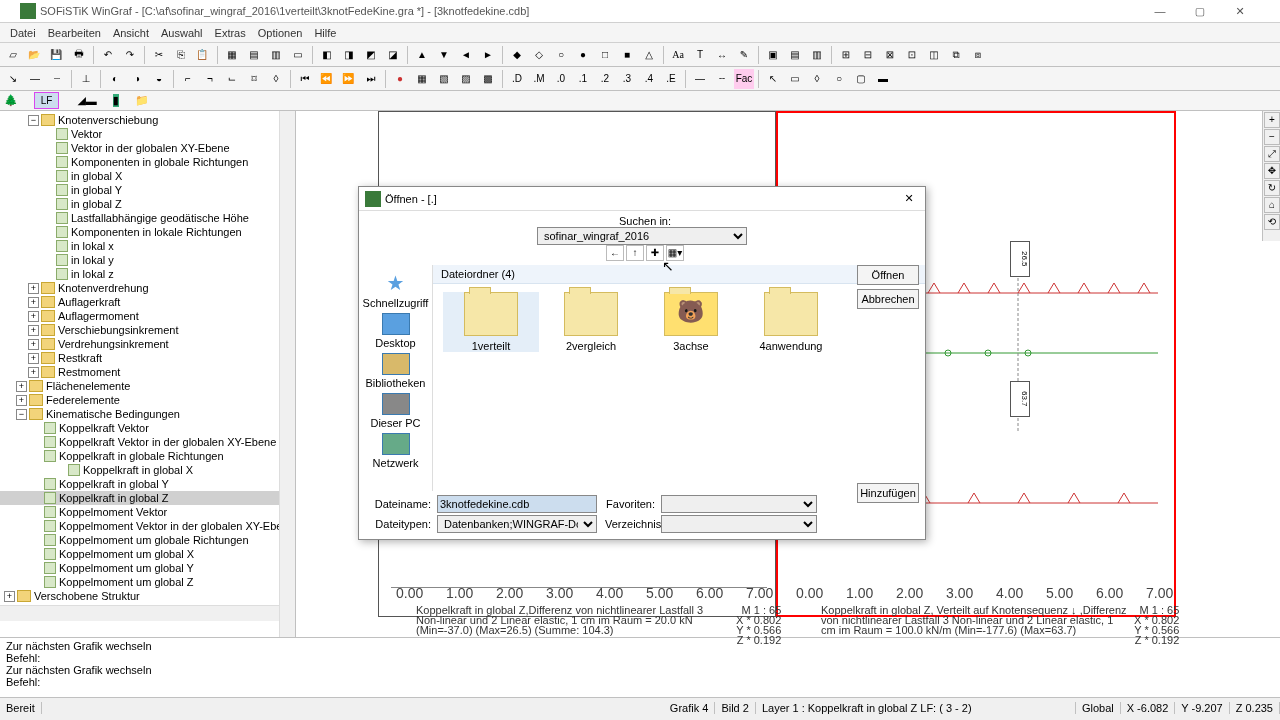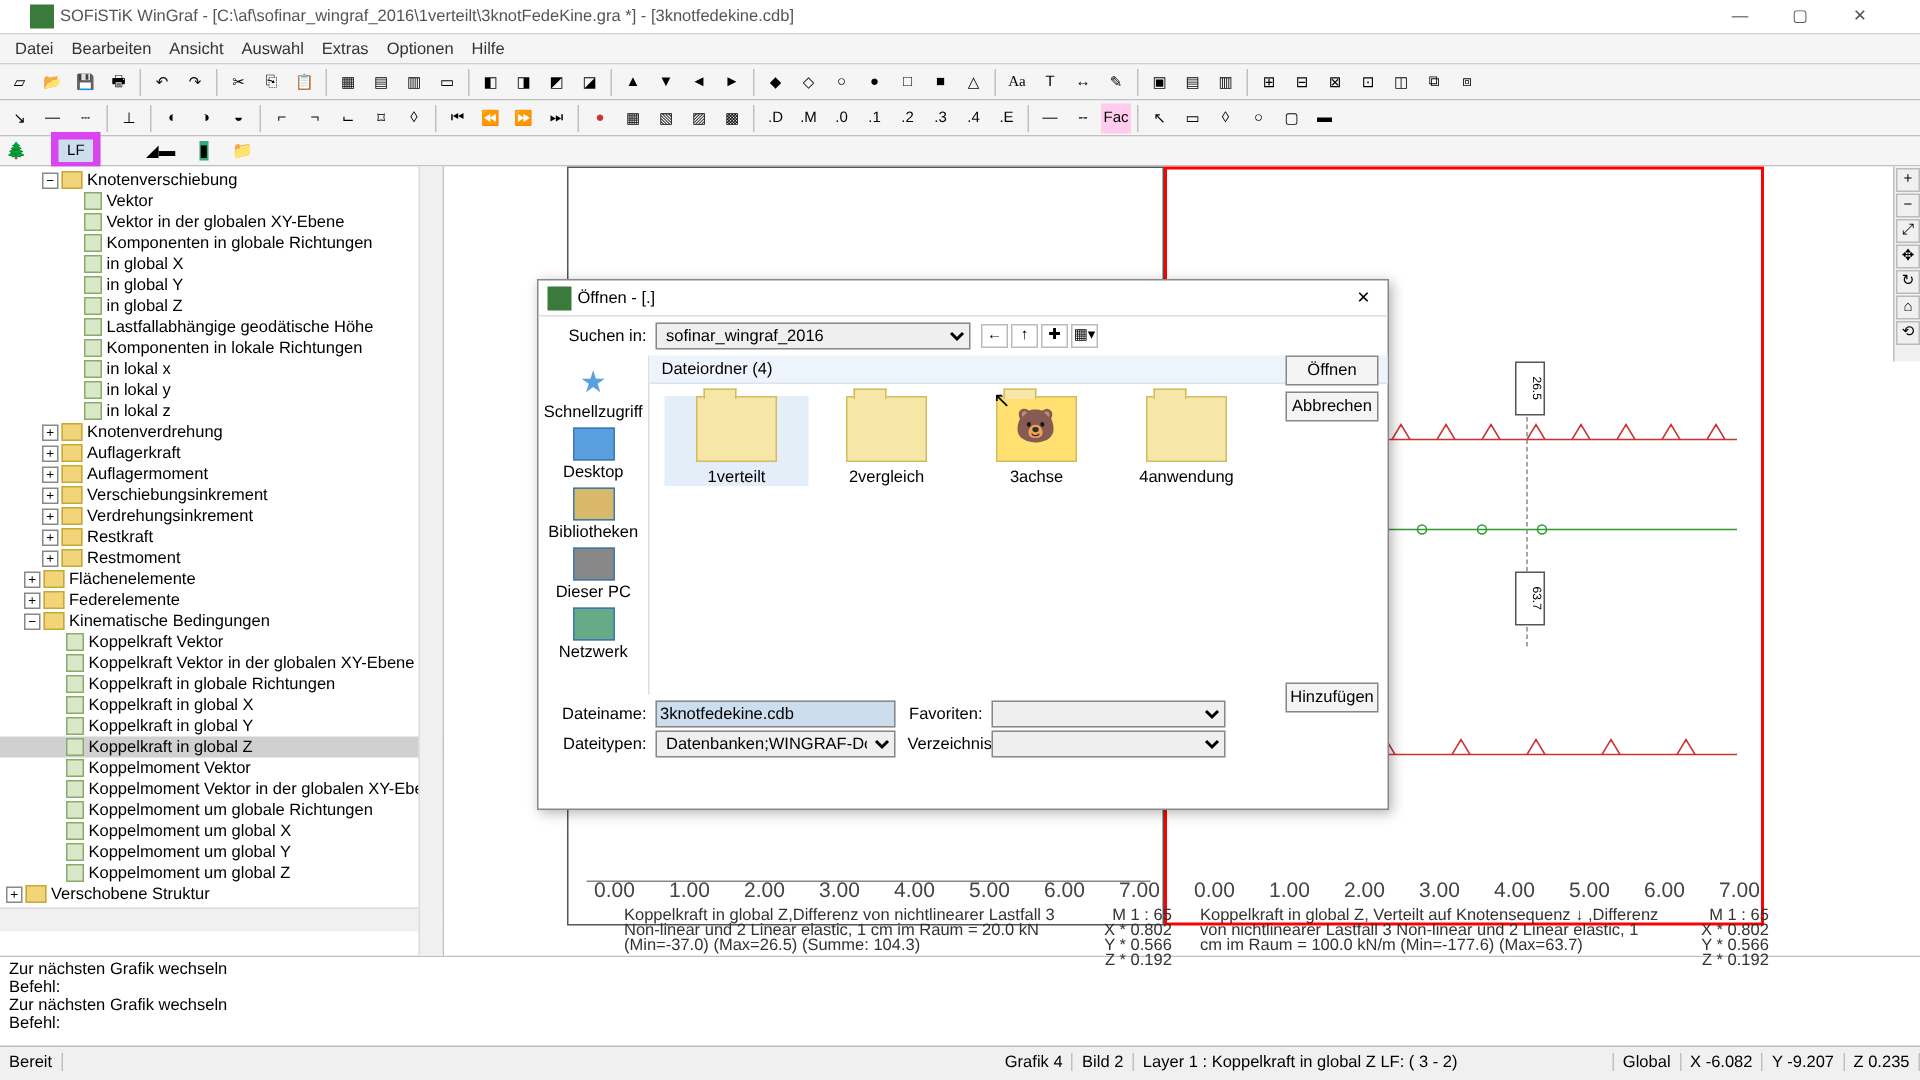--- a/index.html
+++ b/index.html
@@ -8,21 +8,21 @@
 .title-bar .icon { width: 16px; height: 16px; background: #3a7a3a; margin-right: 4px; }
 .title-bar .title { flex: 1; color: #555; }
 .title-bar .win-btn { width: 40px; height: 22px; text-align: center; line-height: 22px; color: #555; }
 .menu-bar { height: 20px; background: #f5f5f5; display: flex; align-items: center; padding: 0 4px; border-bottom: 1px solid #d0d0d0; }
 .menu-bar .menu-item { padding: 0 6px; color: #333; }
 .toolbar { height: 24px; background: #f5f5f5; display: flex; align-items: center; border-bottom: 1px solid #c0c0c0; padding: 0 2px; }
 .toolbar .tb-btn { width: 20px; height: 20px; margin: 0 1px; border: 1px solid transparent; display: inline-flex; align-items: center; justify-content: center; font-size: 10px; }
 .toolbar .tb-sep { width: 1px; height: 18px; background: #c0c0c0; margin: 0 3px; }
 .toolbar .tb-grp { display: flex; align-items: center; }
 .tab-strip { height: 20px; background: #f5f5f5; display: flex; align-items: center; border-bottom: 1px solid #c0c0c0; padding: 0 4px; }
-.tab-strip .tab { padding: 2px 6px; background: #fff; border: 5px solid #d946ef; margin-right: 14px; font-size: 10px; }
+.tab-strip .tab { padding: 2px 6px; background: #fff; border: 1px solid #d946ef; margin-right: 2px; font-size: 10px; }
 .tab-strip .tab.active { background: #cde; }
 .main { display: flex; height: 526px; }
 .tree-panel { width: 296px; background: #fff; border-right: 1px solid #c0c0c0; overflow: auto; font-size: 11px; position: relative; }
 .tree { padding: 2px 0; }
 .tree .node { padding: 1px 0 1px 4px; white-space: nowrap; display: flex; align-items: center; }
 .tree .node .exp { width: 11px; height: 11px; border: 1px solid #888; text-align: center; line-height: 9px; font-size: 9px; margin-right: 2px; background: #fff; }
 .tree .node .folder { width: 14px; height: 12px; background: #f2d47a; border: 1px solid #c9a733; margin-right: 3px; }
 .tree .node .leaf { width: 12px; height: 12px; background: #d8e8c8; border: 1px solid #8aab6a; margin-right: 3px; }
 .tree .node.sel { background: #d0d0d0; }
 .canvas-area { flex: 1; background: #fff; position: relative; }
@@ -30,21 +30,21 @@
 .graph-frame.sel { border: 2px solid red; }
 .log-panel { height: 60px; background: #fff; border-top: 1px solid #c0c0c0; padding: 2px 6px; font-size: 11px; overflow: auto; }
 .status-bar { height: 20px; background: #f0f0f0; border-top: 1px solid #c0c0c0; display: flex; align-items: center; font-size: 11px; }
 .status-bar .cell { padding: 0 6px; border-right: 1px solid #c0c0c0; }
 .status-bar .spacer { flex: 1; }
 
 .dialog { position: absolute; left: 358px; top: 186px; width: 568px; height: 354px; background: #fff; border: 1px solid #888; box-shadow: 2px 2px 8px rgba(0,0,0,.3); z-index: 100; }
 .dialog .dlg-title { height: 24px; display: flex; align-items: center; padding: 0 6px; border-bottom: 1px solid #ddd; }
 .dialog .dlg-title .icon { width: 16px; height: 16px; background: #3a7a3a; margin-right: 4px; }
 .dialog .dlg-close { margin-left: auto; width: 20px; text-align: center; }
-.dialog .dlg-row { display: flex; align-items: center; padding: 4px 8px; }
+.dialog .dlg-row { display: flex; align-items: center; padding: 4px 8px; flex-direction: column; }
 .dialog .label { width: 70px; text-align: right; padding-right: 6px; }
 .dialog select, .dialog input[type=text] { border: 1px solid #888; height: 18px; font-size: 11px; padding: 0 2px; }
 .dialog .nav-icons { display: flex; margin-left: 6px; }
 .dialog .nav-icons span { width: 18px; height: 16px; margin: 0 1px; border: 1px solid #bbb; font-size: 10px; text-align: center; line-height: 14px; }
 .dialog .body { display: flex; height: 226px; }
 .dialog .places { width: 74px; border-right: 1px solid #ddd; text-align: center; padding-top: 4px; }
 .dialog .place { margin: 4px 0; }
 .dialog .place .pic { width: 28px; height: 22px; margin: 0 auto 2px; background: #5aa0e0; border: 1px solid #3a7ab0; }
 .dialog .place .pic.star { background: #fff; border: none; color: #5aa0e0; font-size: 20px; line-height: 20px; }
 .dialog .file-area { flex: 1; position: relative; }
@@ -313,21 +313,21 @@
           <span>Koppelkraft Vektor</span>
         </div>
       <div class="node" style="padding-left:44px">
           <span class="leaf"></span>
           <span>Koppelkraft Vektor in der globalen XY-Ebene</span>
         </div>
       <div class="node" style="padding-left:44px">
           <span class="leaf"></span>
           <span>Koppelkraft in globale Richtungen</span>
         </div>
-      <div class="node" style="padding-left:44px">
+      <div class="node" style="padding-left:68px">
           <span class="leaf"></span>
           <span>Koppelkraft in global X</span>
         </div>
       <div class="node" style="padding-left:44px">
           <span class="leaf"></span>
           <span>Koppelkraft in global Y</span>
         </div>
       <div class="node sel" style="padding-left:44px">
           <span class="leaf"></span>
           <span>Koppelkraft in global Z</span>
@@ -419,21 +419,21 @@
       <div>Koppelkraft in global Z,Differenz von nichtlinearer Lastfall 3</div>
       <div>Non-linear und 2 Linear elastic, 1 cm im Raum = 20.0 kN</div>
       <div>(Min=-37.0)  (Max=26.5)  (Summe: 104.3)</div>
     </div>
     <div class="caption" style="left:440px;top:494px;text-align:right">
       <div>M 1 : 65</div>
       <div>X * 0.802</div>
       <div>Y * 0.566</div>
       <div>Z * 0.192</div>
     </div>
-    <div class="caption" style="left:504px;top:494px;width:310px">
+    <div class="caption" style="left:525px;top:494px;width:310px">
       <div>Koppelkraft in global Z, Verteilt auf Knotensequenz ↓ ,Differenz</div>
       <div>von nichtlinearer Lastfall 3 Non-linear und 2 Linear elastic, 1</div>
       <div>cm im Raum = 100.0 kN/m (Min=-177.6)  (Max=63.7)</div>
     </div>
     <div class="caption" style="left:838px;top:494px;text-align:right">
       <div>M 1 : 65</div>
       <div>X * 0.802</div>
       <div>Y * 0.566</div>
       <div>Z * 0.192</div>
     </div>

